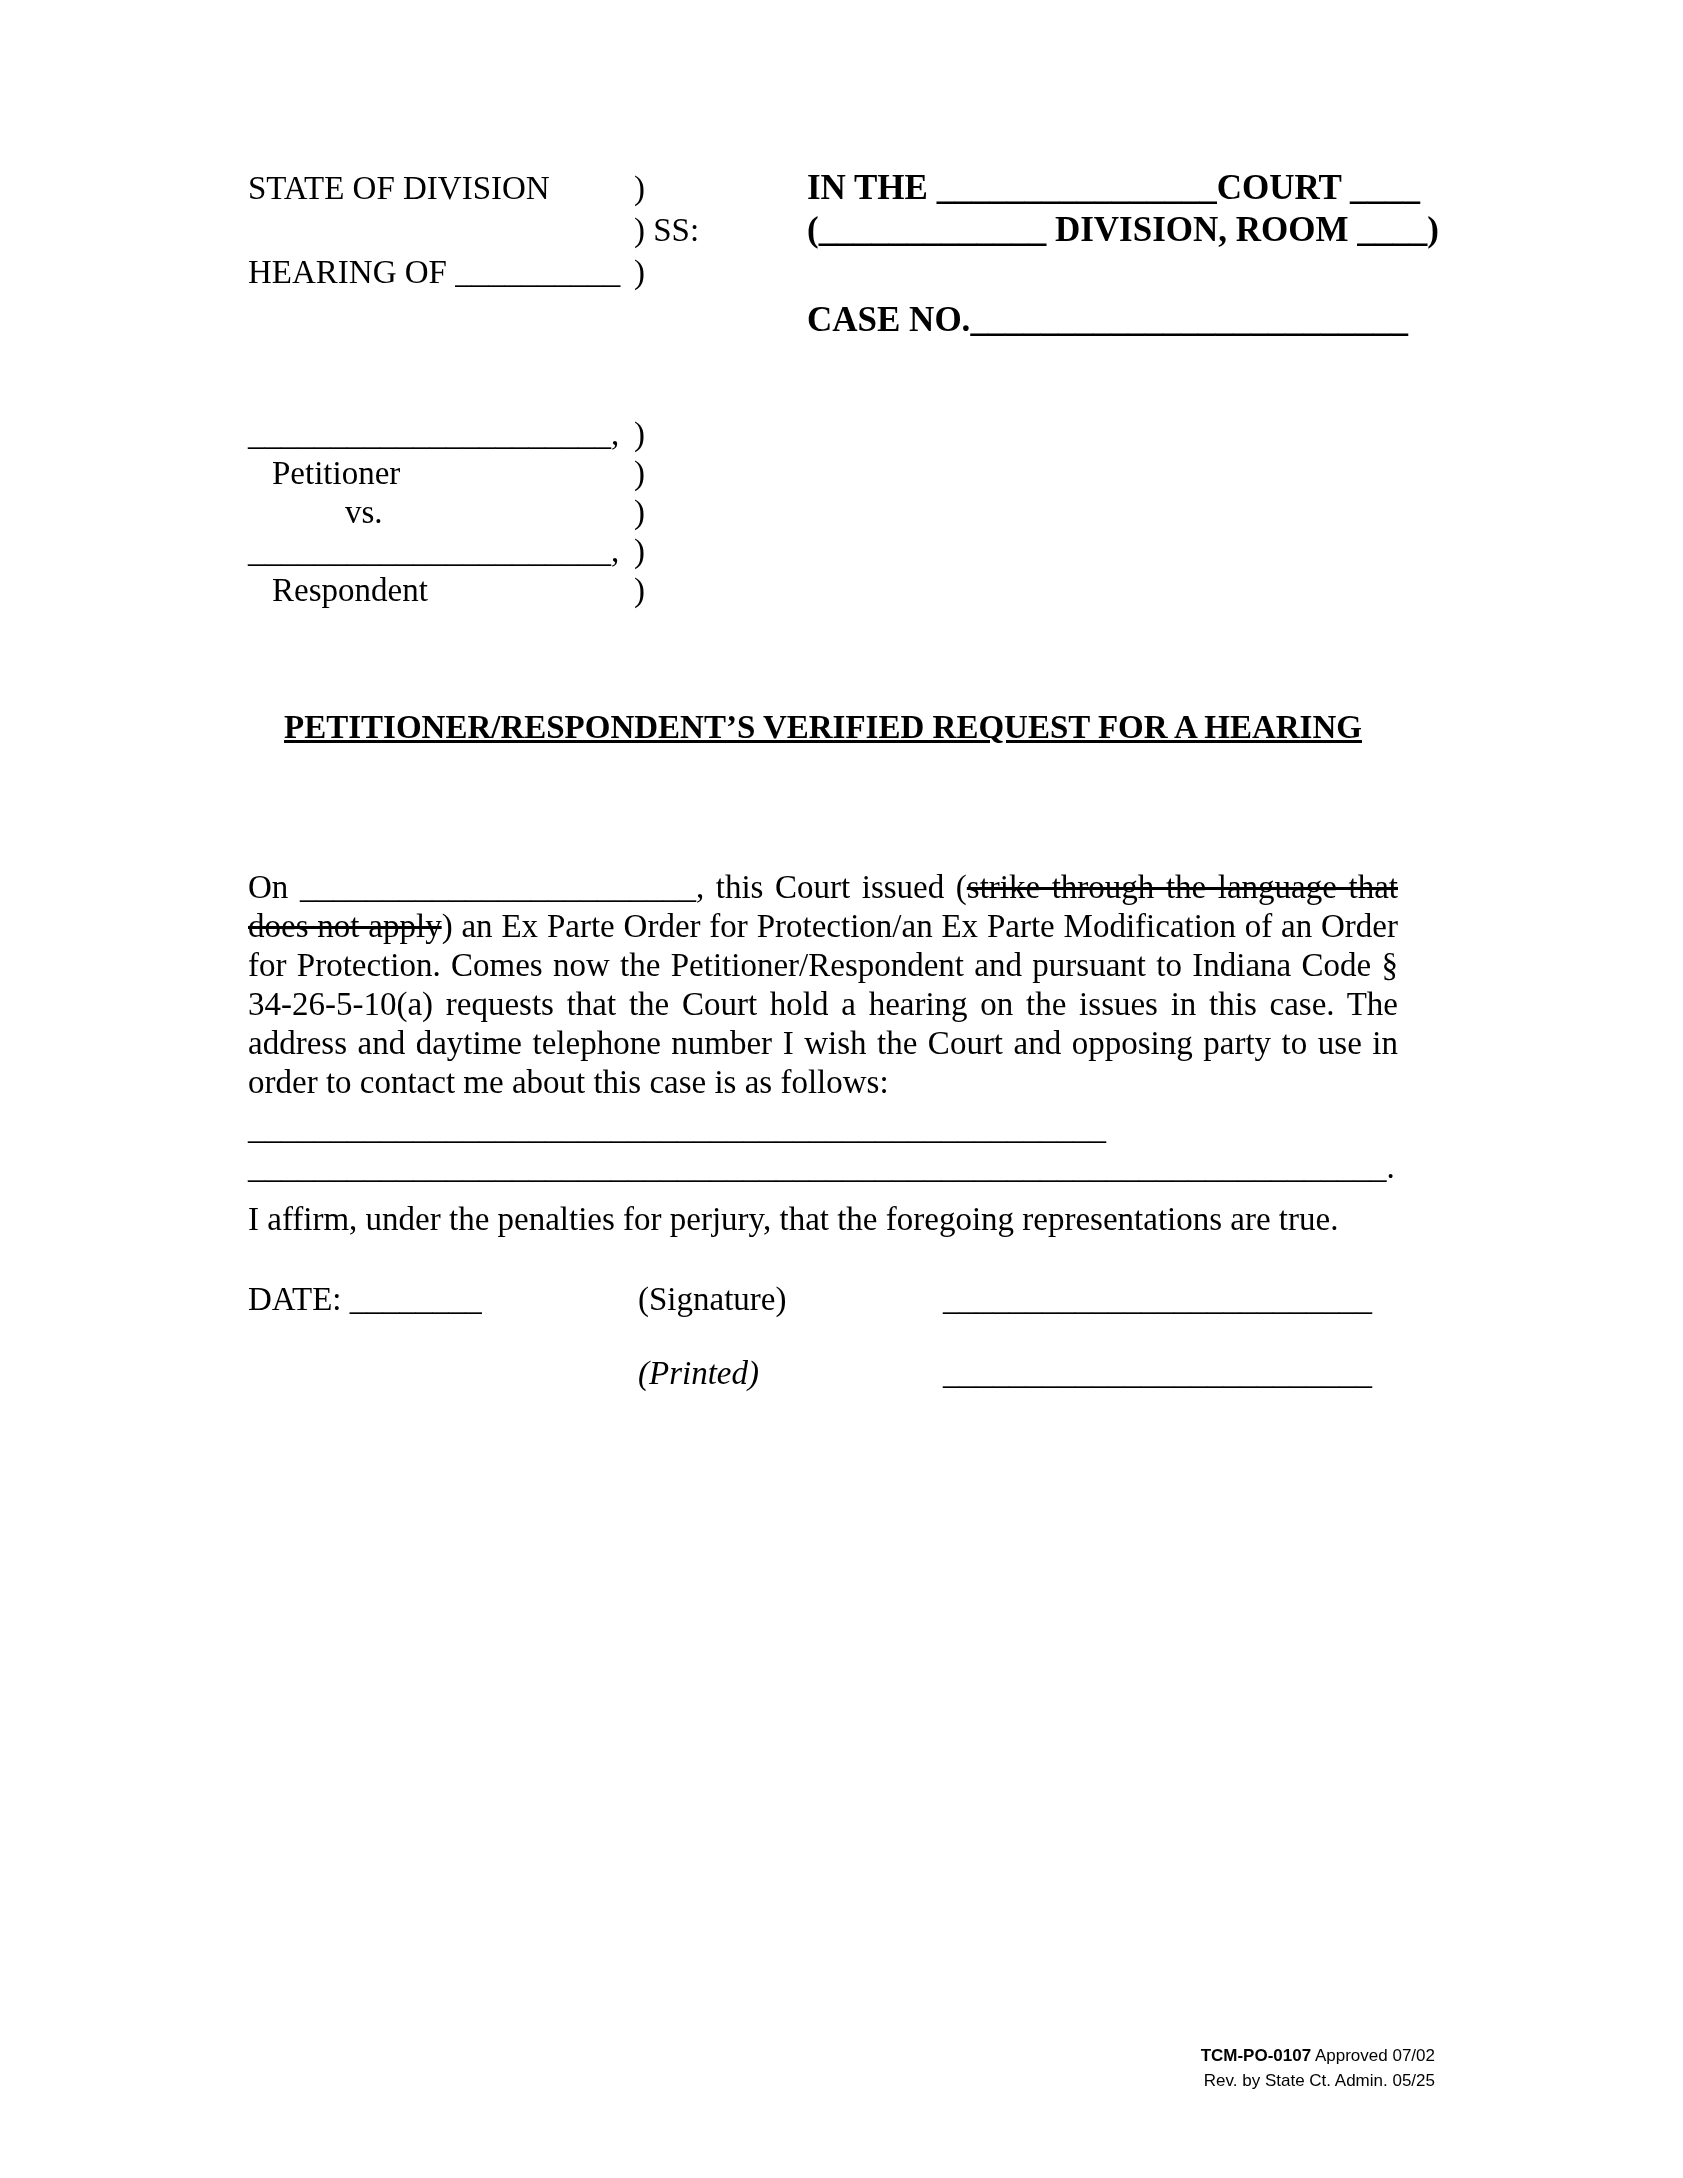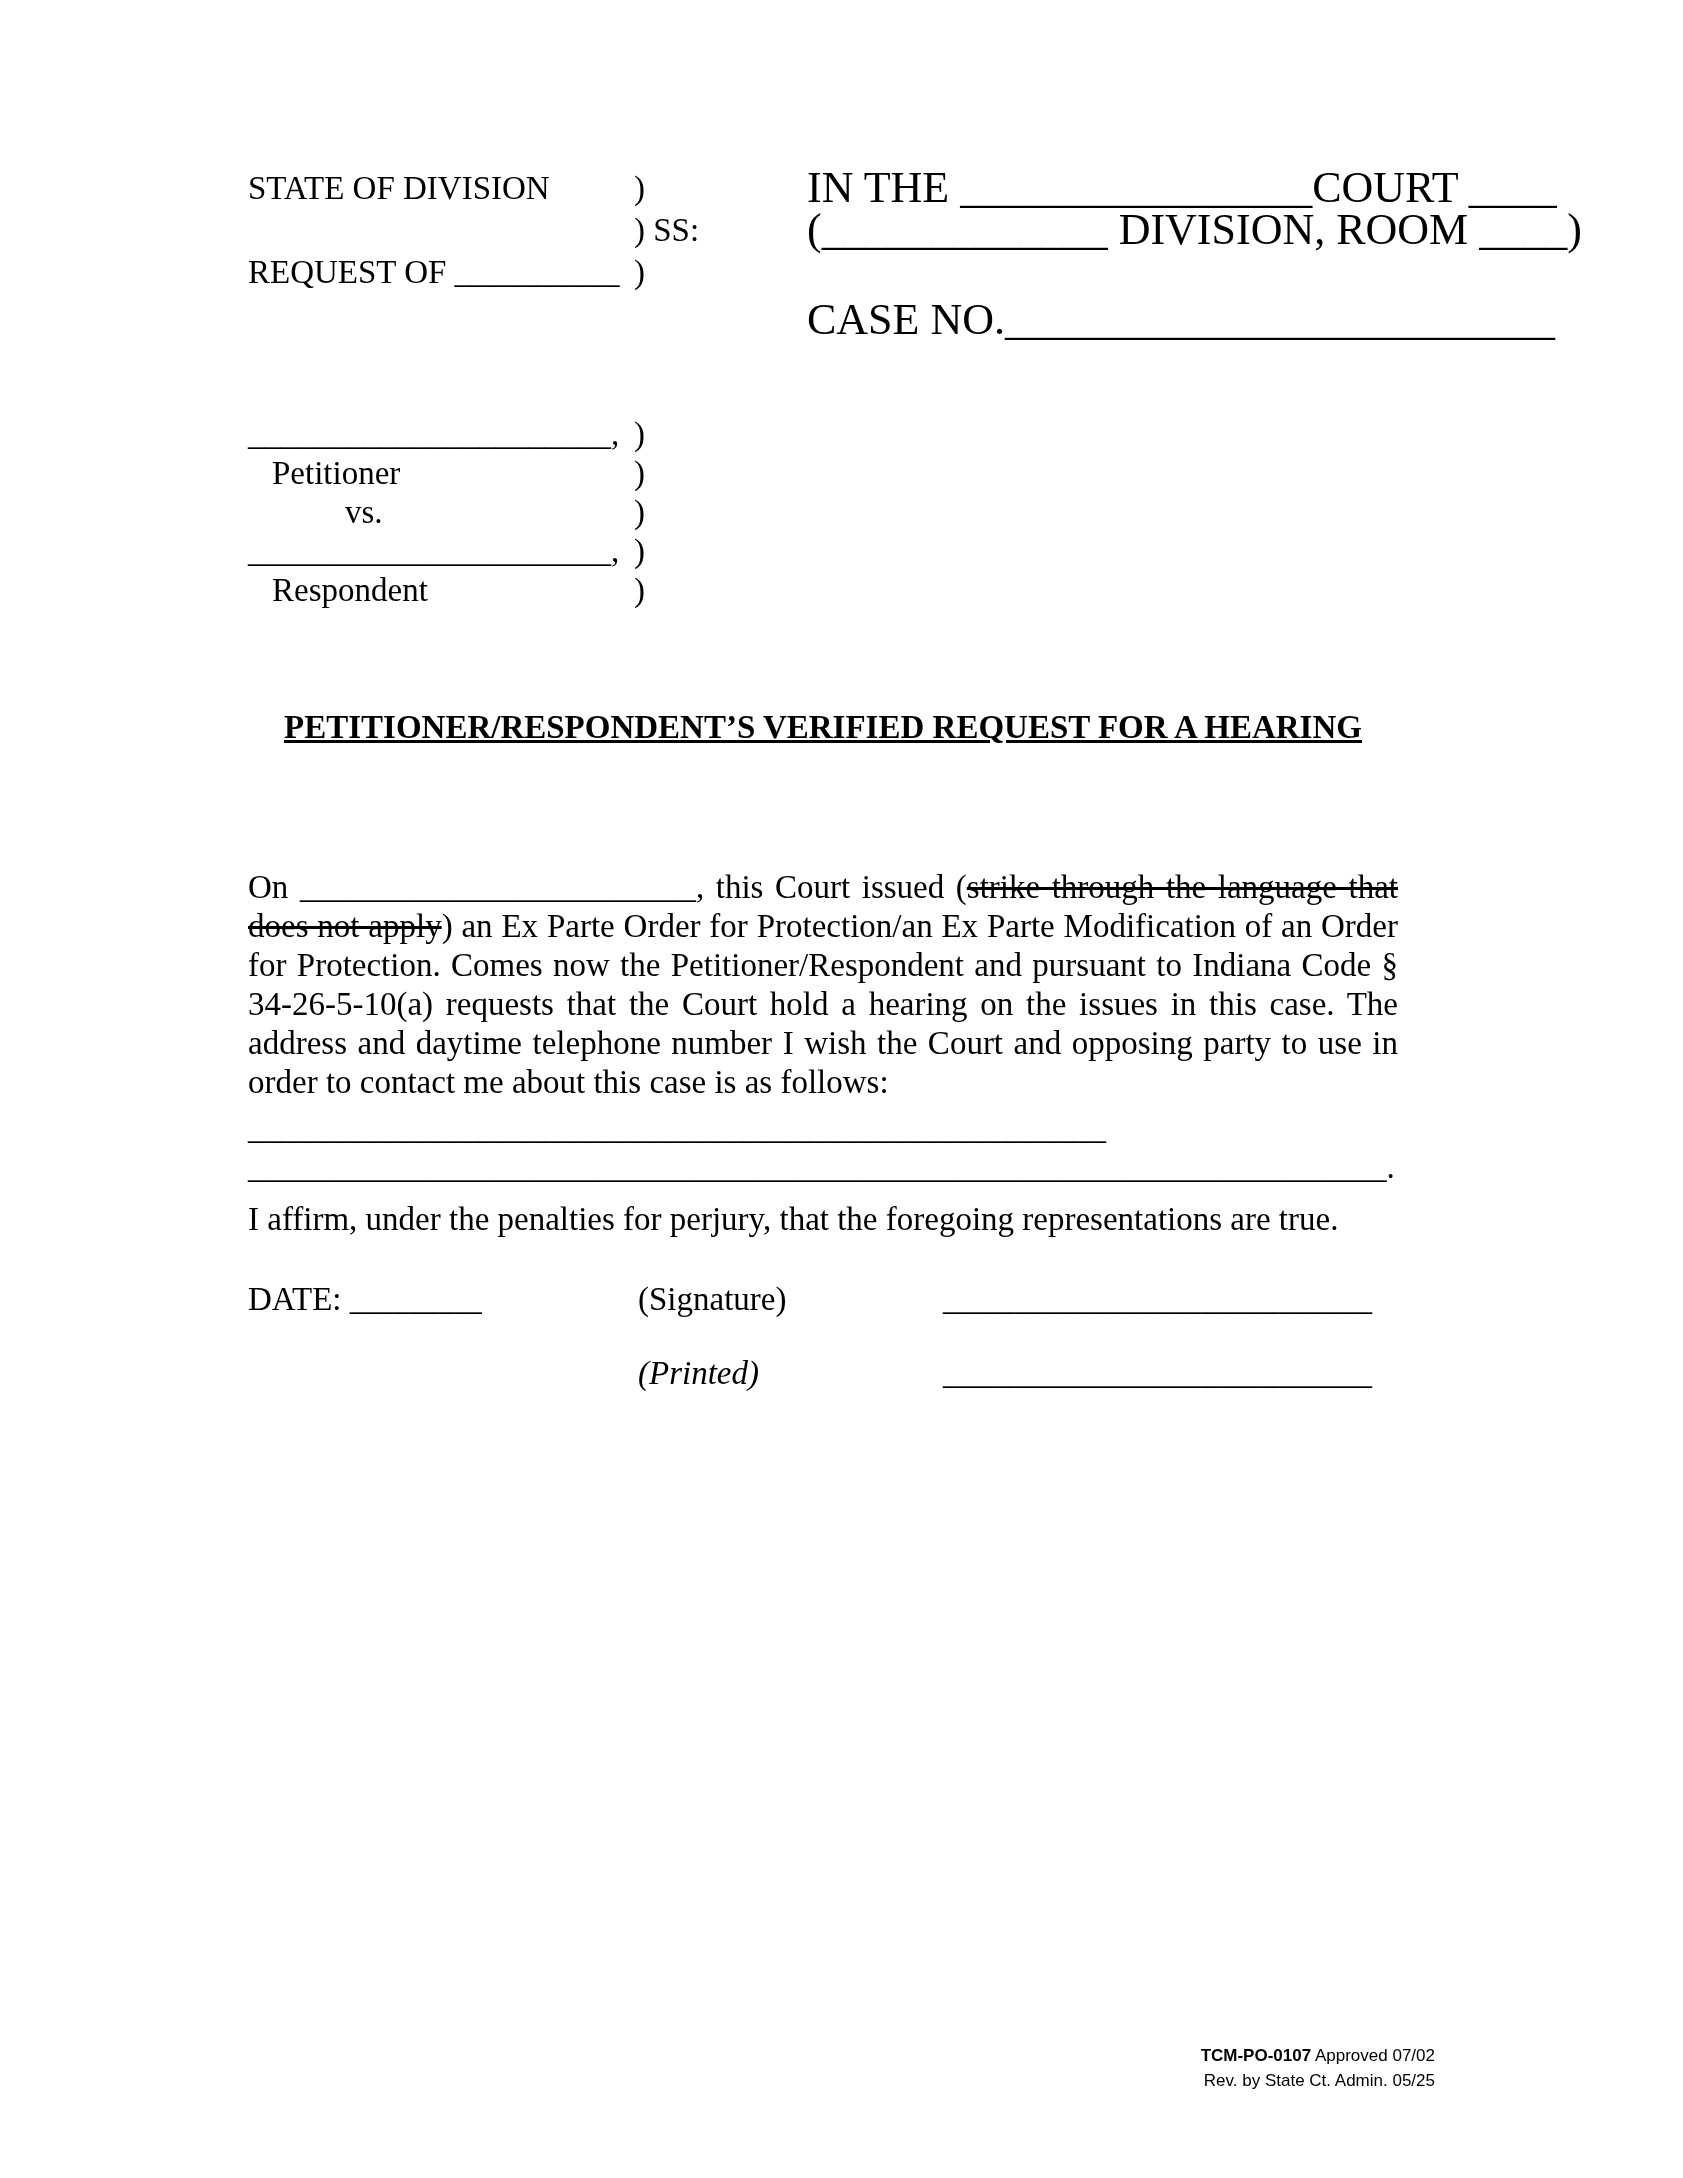--- a/index.html
+++ b/index.html
@@ -20,22 +20,23 @@
   
   .caption-left {
     left: 248px; top: 167px; width: 455px;
     font-size: 33px; line-height: 42px;
   }
   .cap-row { position: relative; height: 42px; white-space: nowrap; }
   .cap-paren { position: absolute; left: 386px; top: 0; }
 
   .caption-right {
     left: 807px; top: 167px;
-    font-size: 44px; line-height: 42px;
+    font-size: 35px; line-height: 42px;
     white-space: nowrap;
+    font-weight: bold;
   }
   .case-no-row { margin-top: 48px; }
 
   
   .party-block {
     left: 248px; top: 415px; width: 455px;
     font-size: 33px; line-height: 39px;
   }
   .party-row { position: relative; height: 39px; white-space: nowrap; }
   .ind-sm { padding-left: 24px; }
@@ -89,21 +90,21 @@
 
   <div class="abs caption-left">
     <div class="cap-row">
       <span>STATE OF DIVISION</span>
       <span class="cap-paren">)</span>
     </div>
     <div class="cap-row">
       <span class="cap-paren">) SS:</span>
     </div>
     <div class="cap-row">
-      <span>REQUEST OF </span><span>__________</span>
+      <span>HEARING OF </span><span>__________</span>
       <span class="cap-paren">)</span>
     </div>
   </div>
 
   <div class="abs caption-right">
     <div>
       <span>IN THE </span><span>________________</span><span>COURT </span><span>____</span>
     </div>
     <div>
       <span>(</span><span>_____________</span><span> DIVISION, ROOM </span><span>____</span><span>)</span>

